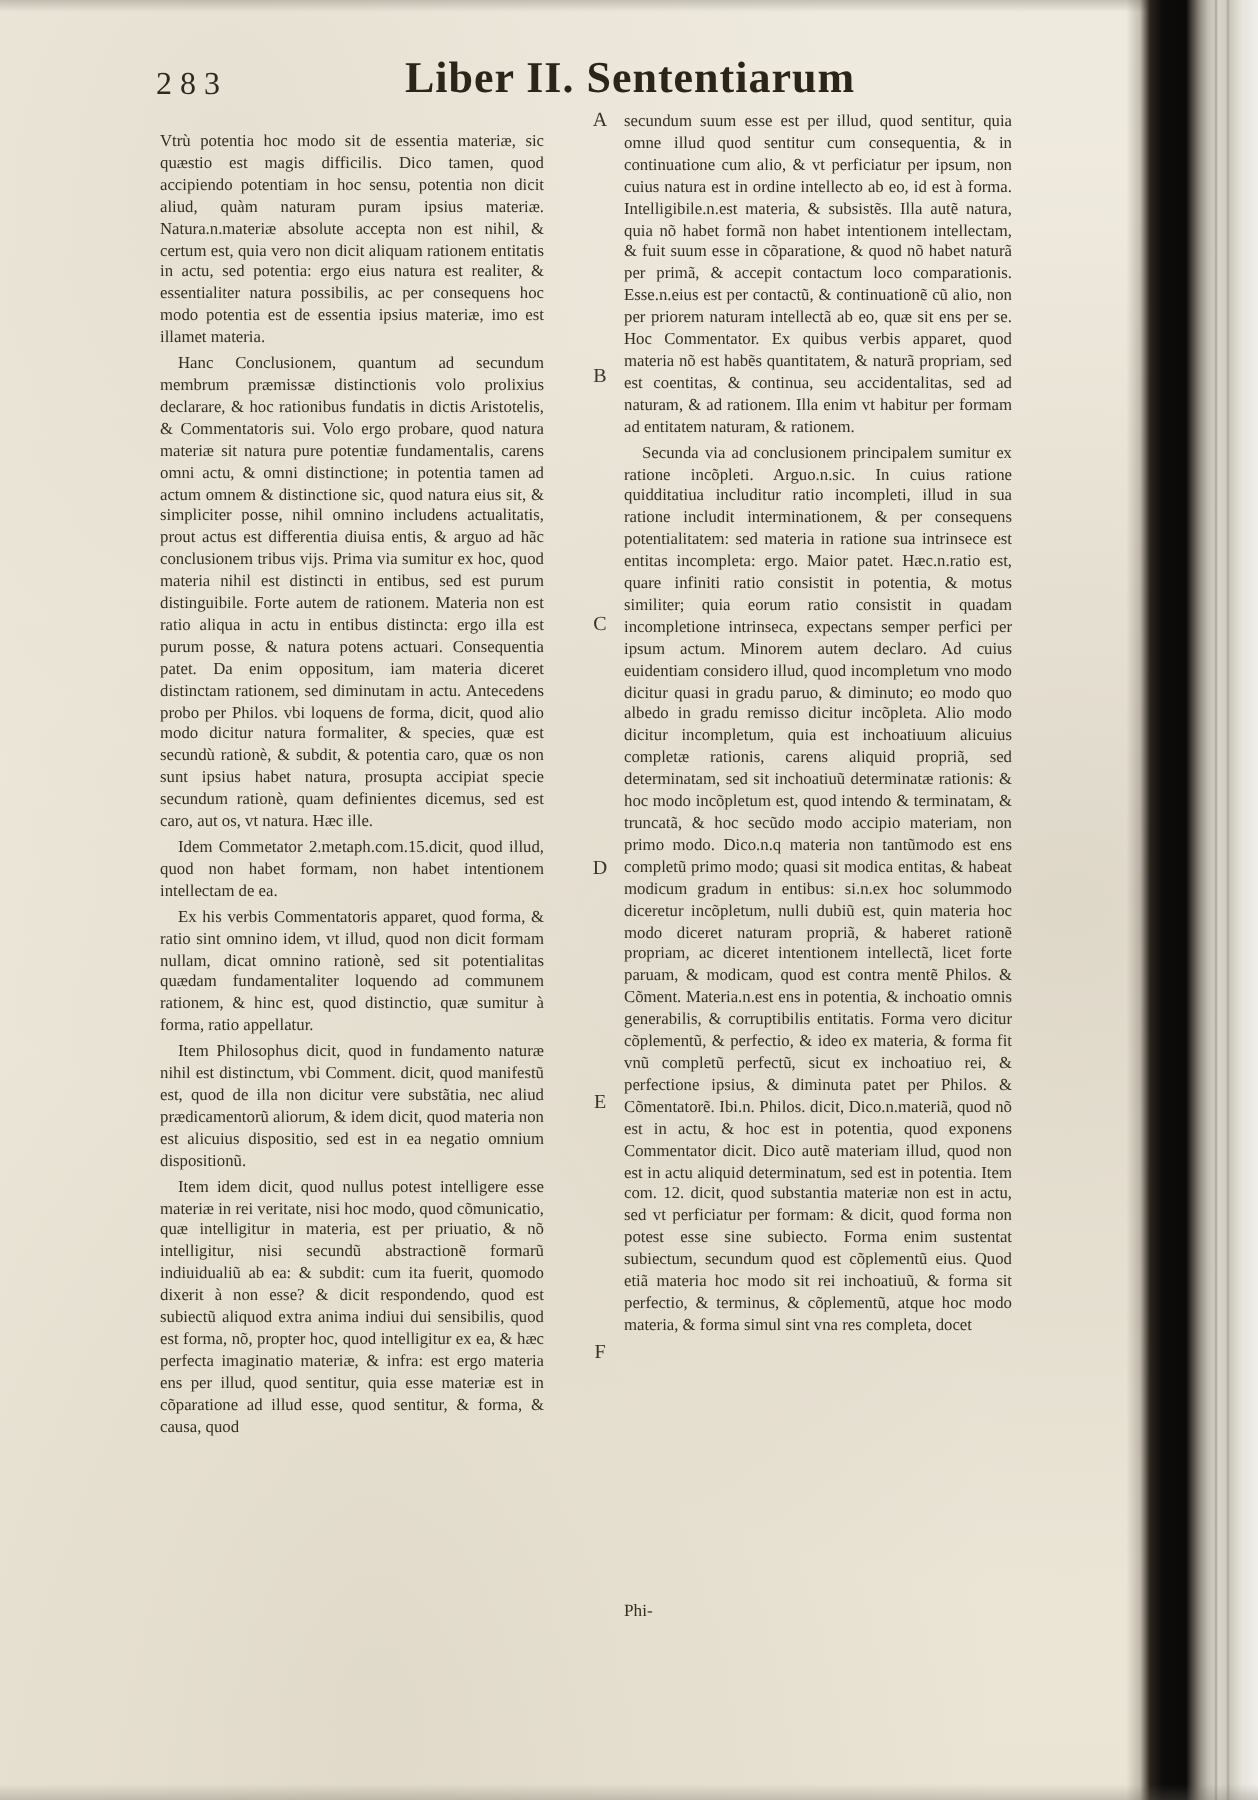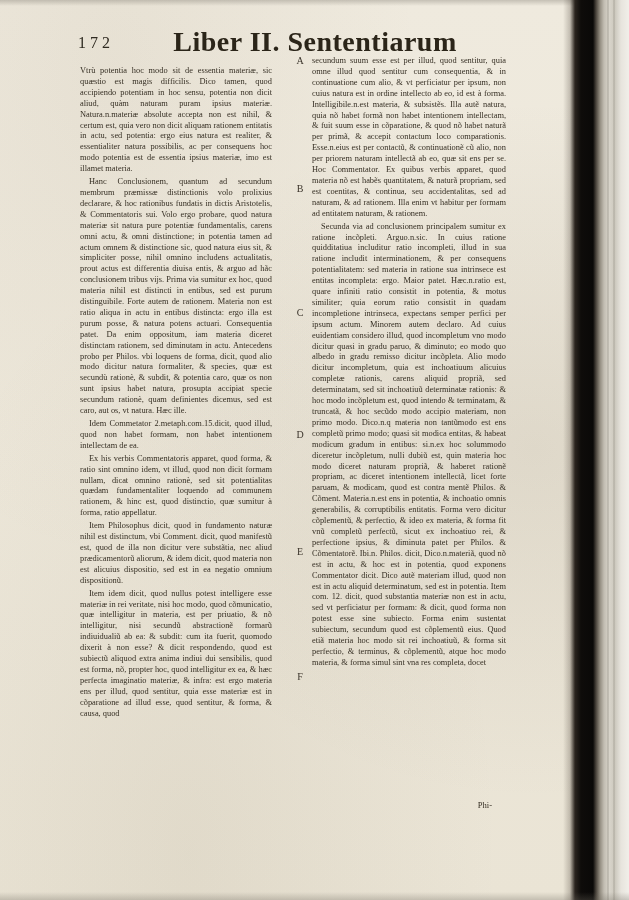--- a/index.html
+++ b/index.html
@@ -17,36 +17,36 @@
       radial-gradient(ellipse at 85% 50%, rgba(100,85,60,0.10), transparent 55%),
       linear-gradient(#efeade, #eae4d5);
   }
   
   .pagenum{
     position:absolute;left:78px;top:34px;
     font-size:16px;letter-spacing:4px;color:#2f2a21;
   }
   .title{
     position:absolute;left:150px;top:26px;width:330px;margin:0;
-    text-align:center;font-size:28px;font-weight:600;letter-spacing:0.5px;
+    text-align:center;font-size:22px;font-weight:600;letter-spacing:0.5px;
     color:#2b2519;white-space:nowrap;
   }
   
   .col{
     position:absolute;overflow:hidden;
     font-size:8.4px;line-height:10.9px;text-align:justify;
     color:#352e23;
   }
   .col p{margin:0 18px 2px 0;text-indent:9px;}
   .col p:first-child{text-indent:0;}
   .col.left{left:80px;top:66px;width:210px;height:762px;}
   .col.right{left:312px;top:56px;width:212px;height:742px;}
   .catchword{
     position:absolute;left:312px;top:800px;width:180px;
-    text-align:right;font-size:8.6px;color:#352e23;
+    text-align:left;font-size:8.6px;color:#352e23;
   }
   
   .gutter span{
     position:absolute;left:293px;width:14px;text-align:center;
     font-size:10px;color:#3a332a;
   }
   .g0{top:55px;} .g1{top:183px;} .g2{top:307px;}
   .g3{top:429px;} .g4{top:546px;} .g5{top:671px;}
   
   .note{
@@ -90,21 +90,21 @@
     pointer-events:none;
   }
 </style>
 </head>
 <body>
 
 <div class="scan">
 
   <div class="edge-top"></div>
 
-  <span class="pagenum">172</span>
+  <span class="pagenum">283</span>
   <h1 class="title">Liber II. Sententiarum</h1>
 
   <div class="col left">
     <p>Vtrù potentia hoc modo sit de essentia materiæ, sic quæstio est magis difficilis. Dico tamen, quod accipiendo potentiam in hoc sensu, potentia non dicit aliud, quàm naturam puram ipsius materiæ. Natura.n.materiæ absolute accepta non est nihil, &amp; certum est, quia vero non dicit aliquam rationem entitatis in actu, sed potentia: ergo eius natura est realiter, &amp; essentialiter natura possibilis, ac per consequens hoc modo potentia est de essentia ipsius materiæ, imo est illamet materia.</p>
     <p>Hanc Conclusionem, quantum ad secundum membrum præmissæ distinctionis volo prolixius declarare, &amp; hoc rationibus fundatis in dictis Aristotelis, &amp; Commentatoris sui. Volo ergo probare, quod natura materiæ sit natura pure potentiæ fundamentalis, carens omni actu, &amp; omni distinctione; in potentia tamen ad actum omnem &amp; distinctione sic, quod natura eius sit, &amp; simpliciter posse, nihil omnino includens actualitatis, prout actus est differentia diuisa entis, &amp; arguo ad hãc conclusionem tribus vijs. Prima via sumitur ex hoc, quod materia nihil est distincti in entibus, sed est purum distinguibile. Forte autem de rationem. Materia non est ratio aliqua in actu in entibus distincta: ergo illa est purum posse, &amp; natura potens actuari. Consequentia patet. Da enim oppositum, iam materia diceret distinctam rationem, sed diminutam in actu. Antecedens probo per Philos. vbi loquens de forma, dicit, quod alio modo dicitur natura formaliter, &amp; species, quæ est secundù rationè, &amp; subdit, &amp; potentia caro, quæ os non sunt ipsius habet natura, prosupta accipiat specie secundum rationè, quam definientes dicemus, sed est caro, aut os, vt natura. Hæc ille.</p>
     <p>Idem Commetator 2.metaph.com.15.dicit, quod illud, quod non habet formam, non habet intentionem intellectam de ea.</p>
     <p>Ex his verbis Commentatoris apparet, quod forma, &amp; ratio sint omnino idem, vt illud, quod non dicit formam nullam, dicat omnino rationè, sed sit potentialitas quædam fundamentaliter loquendo ad communem rationem, &amp; hinc est, quod distinctio, quæ sumitur à forma, ratio appellatur.</p>
     <p>Item Philosophus dicit, quod in fundamento naturæ nihil est distinctum, vbi Comment. dicit, quod manifestũ est, quod de illa non dicitur vere substãtia, nec aliud prædicamentorũ aliorum, &amp; idem dicit, quod materia non est alicuius dispositio, sed est in ea negatio omnium dispositionũ.</p>
     <p>Item idem dicit, quod nullus potest intelligere esse materiæ in rei veritate, nisi hoc modo, quod cõmunicatio, quæ intelligitur in materia, est per priuatio, &amp; nõ intelligitur, nisi secundũ abstractionẽ formarũ indiuidualiũ ab ea: &amp; subdit: cum ita fuerit, quomodo dixerit à non esse? &amp; dicit respondendo, quod est subiectũ aliquod extra anima indiui dui sensibilis, quod est forma, nõ, propter hoc, quod intelligitur ex ea, &amp; hæc perfecta imaginatio materiæ, &amp; infra: est ergo materia ens per illud, quod sentitur, quia esse materiæ est in cõparatione ad illud esse, quod sentitur, &amp; forma, &amp; causa, quod</p>
   </div>

